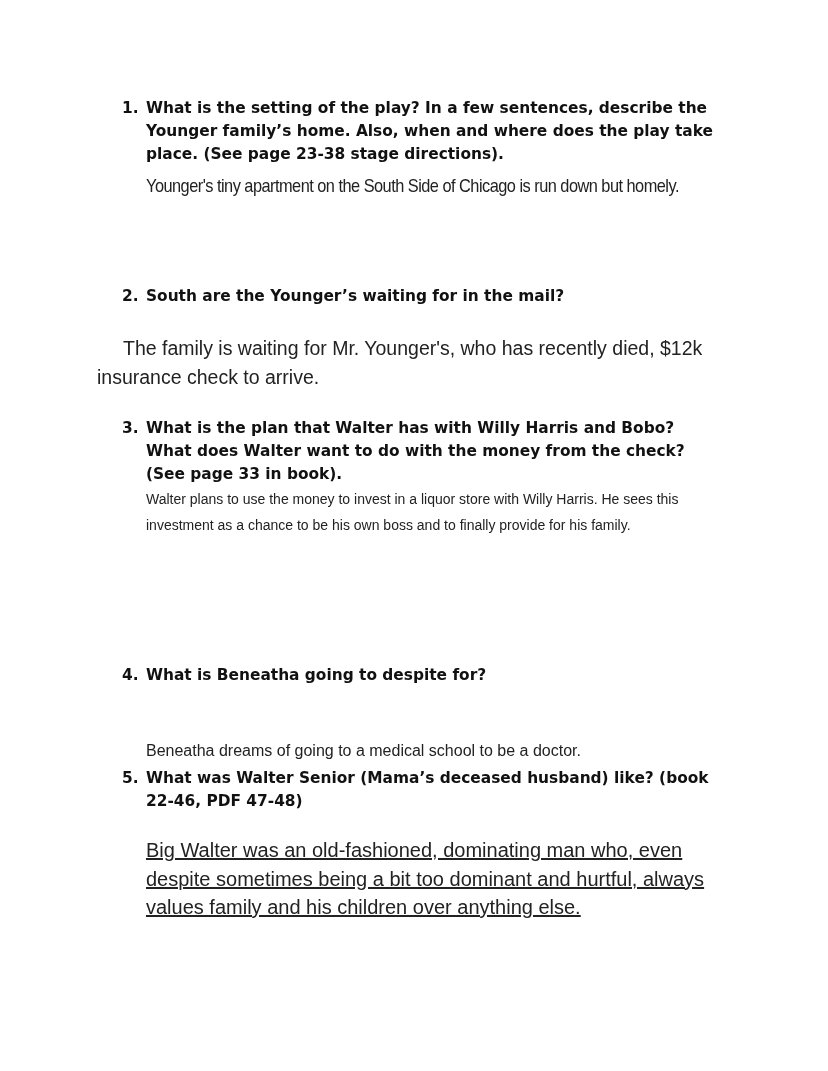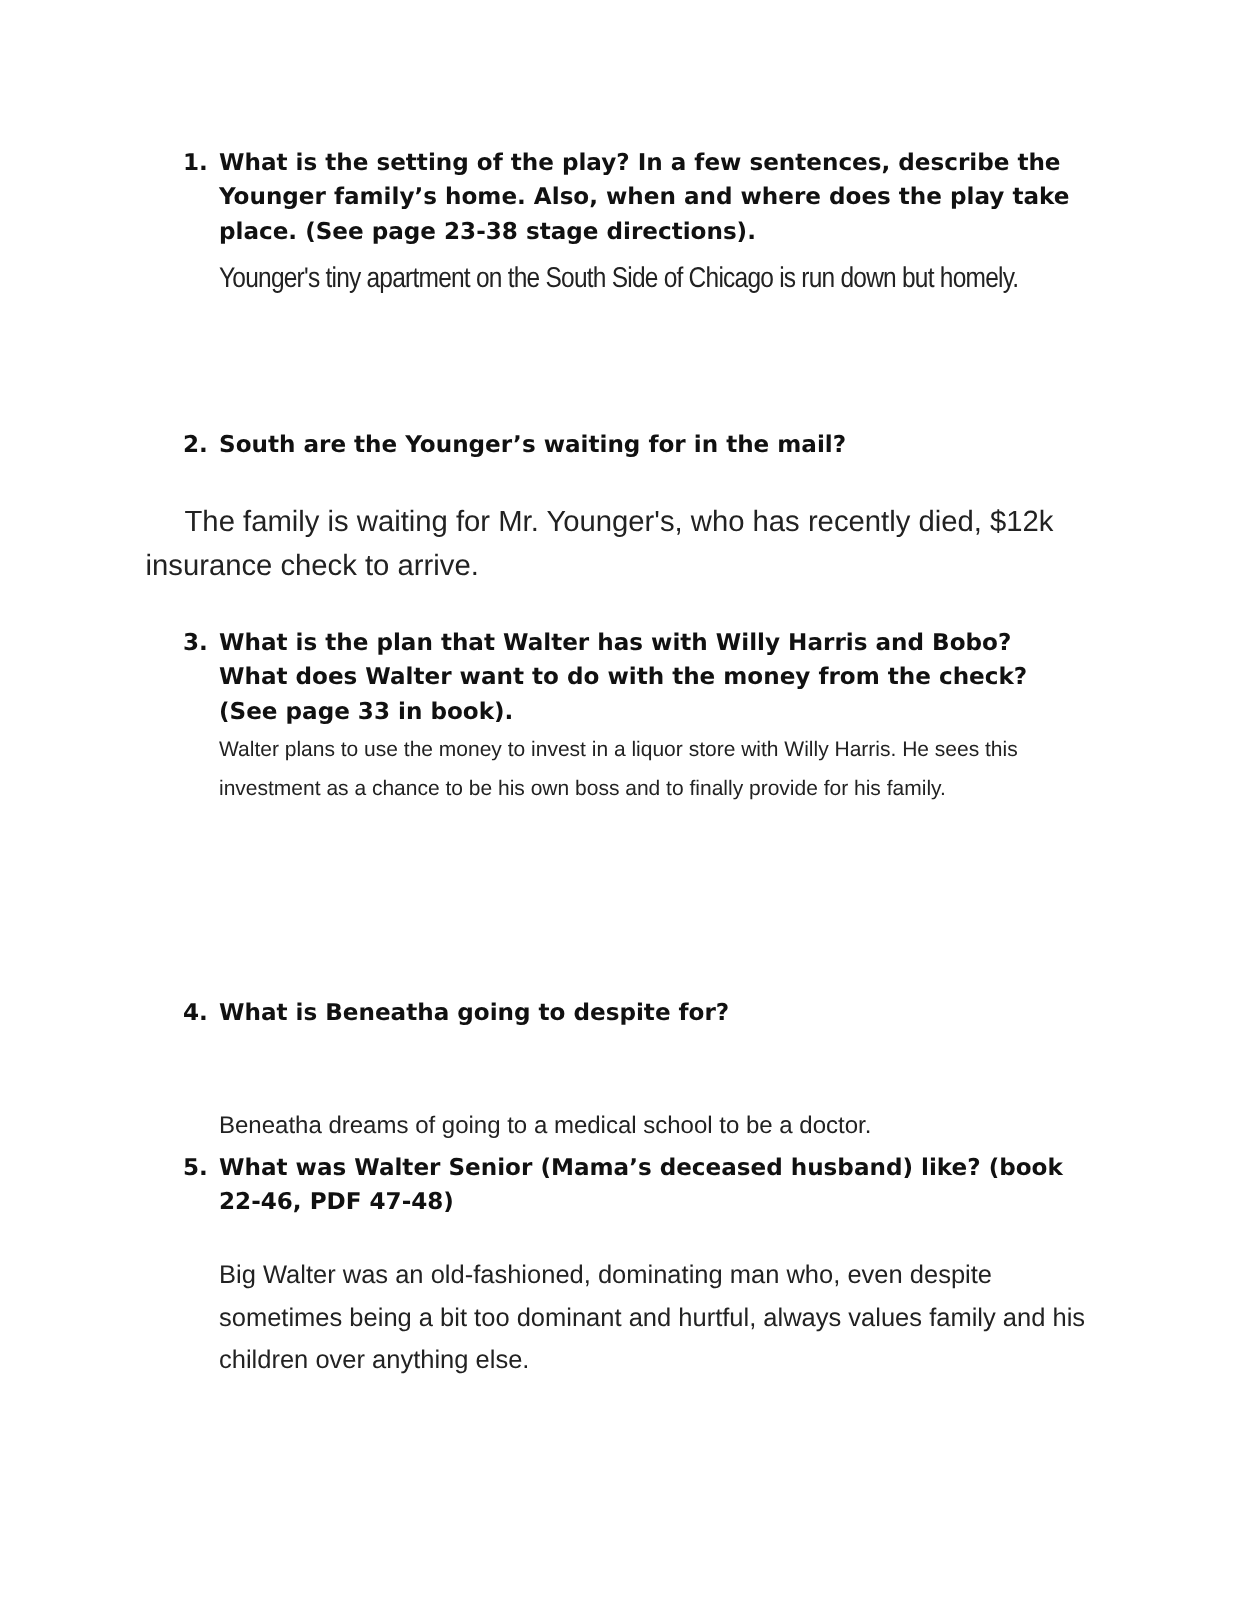--- a/index.html
+++ b/index.html
@@ -78,22 +78,23 @@
       top: 716px;
       width: 560px;
       font-size: 16px;
       line-height: 22px;
       margin-top: 24px;
     }
     .a5 {
       left: 146px;
       top: 836px;
       width: 590px;
-      font-size: 17px;
+      font-size: 20px;
       line-height: 28.5px;
+      text-decoration: underline;
     }
   </style>
 </head>
 <body>
 
 <div class="page">
 
   <div class="q" style="top:97px;">
     <span class="num">1.</span>
     <span class="text">What is the setting of the play? In a few sentences, describe the Younger family’s home. Also, when and where does the play take place. (See page 23-38 stage directions).</span>

